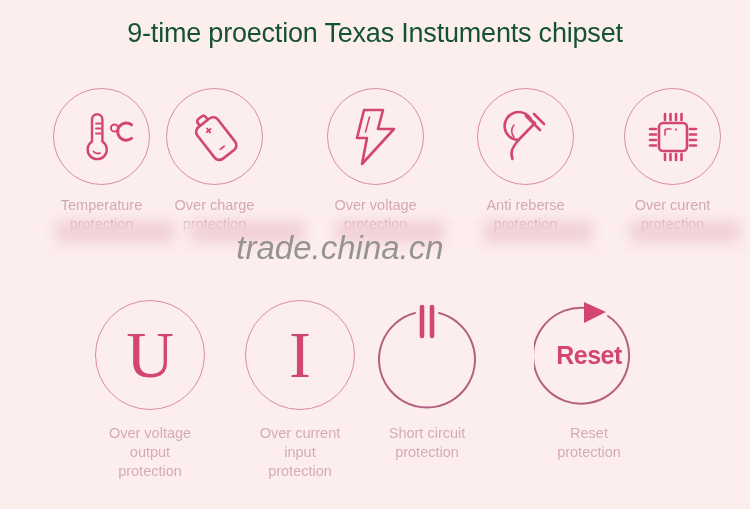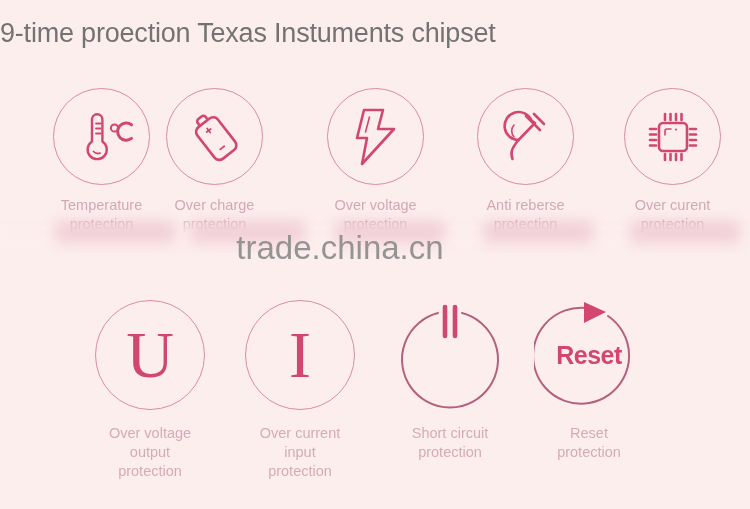--- a/index.html
+++ b/index.html
@@ -21,24 +21,24 @@
     height: 509px;
     background: #fdeeee;
   }
 
   
   .title {
     position: absolute;
     left: 0;
     top: 18px;
     width: 750px;
-    text-align: left;
+    text-align: center;
     font-size: 27px;
     letter-spacing: -0.2px;
-    color: #737373;
+    color: #14532d;
     font-family: "Liberation Sans", sans-serif;
     font-weight: 400;
     white-space: nowrap;
   }
 
   
   .row {
     position: absolute;
     left: 0;
     width: 750px;
@@ -113,20 +113,21 @@
     width: 680px;
     text-align: center;
     font-size: 33px;
     color: #8d8d8d;
     opacity: 0.92;
     font-family: "Liberation Sans", sans-serif;
     font-weight: 400;
     letter-spacing: 0px;
     pointer-events: none;
     white-space: nowrap;
+    font-style: italic;
   }
 
   .letter-glyph {
     position: absolute;
     left: 0; top: 0;
     width: 100%; height: 100%;
     display: flex;
     align-items: center;
     justify-content: center;
     font-family: "Liberation Serif", serif;
@@ -293,21 +294,21 @@
 
     <div class="cell" style="left:245px; width:110px;">
       <div class="badge">
         <div class="letter-glyph">I</div>
       </div>
       <div class="caption">Over current
 input
 protection</div>
     </div>
 
-    <div class="cell" style="left:395px; width:110px;">
+    <div class="cell" style="left:372px; width:110px;">
       <div class="badge" style="border:none;">
         <div class="icon-wrap">
           <svg width="110" height="110" viewBox="0 0 110 110">
             <path d="M43 13 A48 48 0 1 0 67 13" fill="none" stroke="#b4607f" stroke-width="2" stroke-linecap="round"></path>
             <g stroke="#d1476f" stroke-width="4.6" stroke-linecap="round">
               <line x1="50" y1="7" x2="50" y2="36"></line>
               <line x1="60" y1="7" x2="60" y2="36"></line>
             </g>
           </svg>
         </div>

